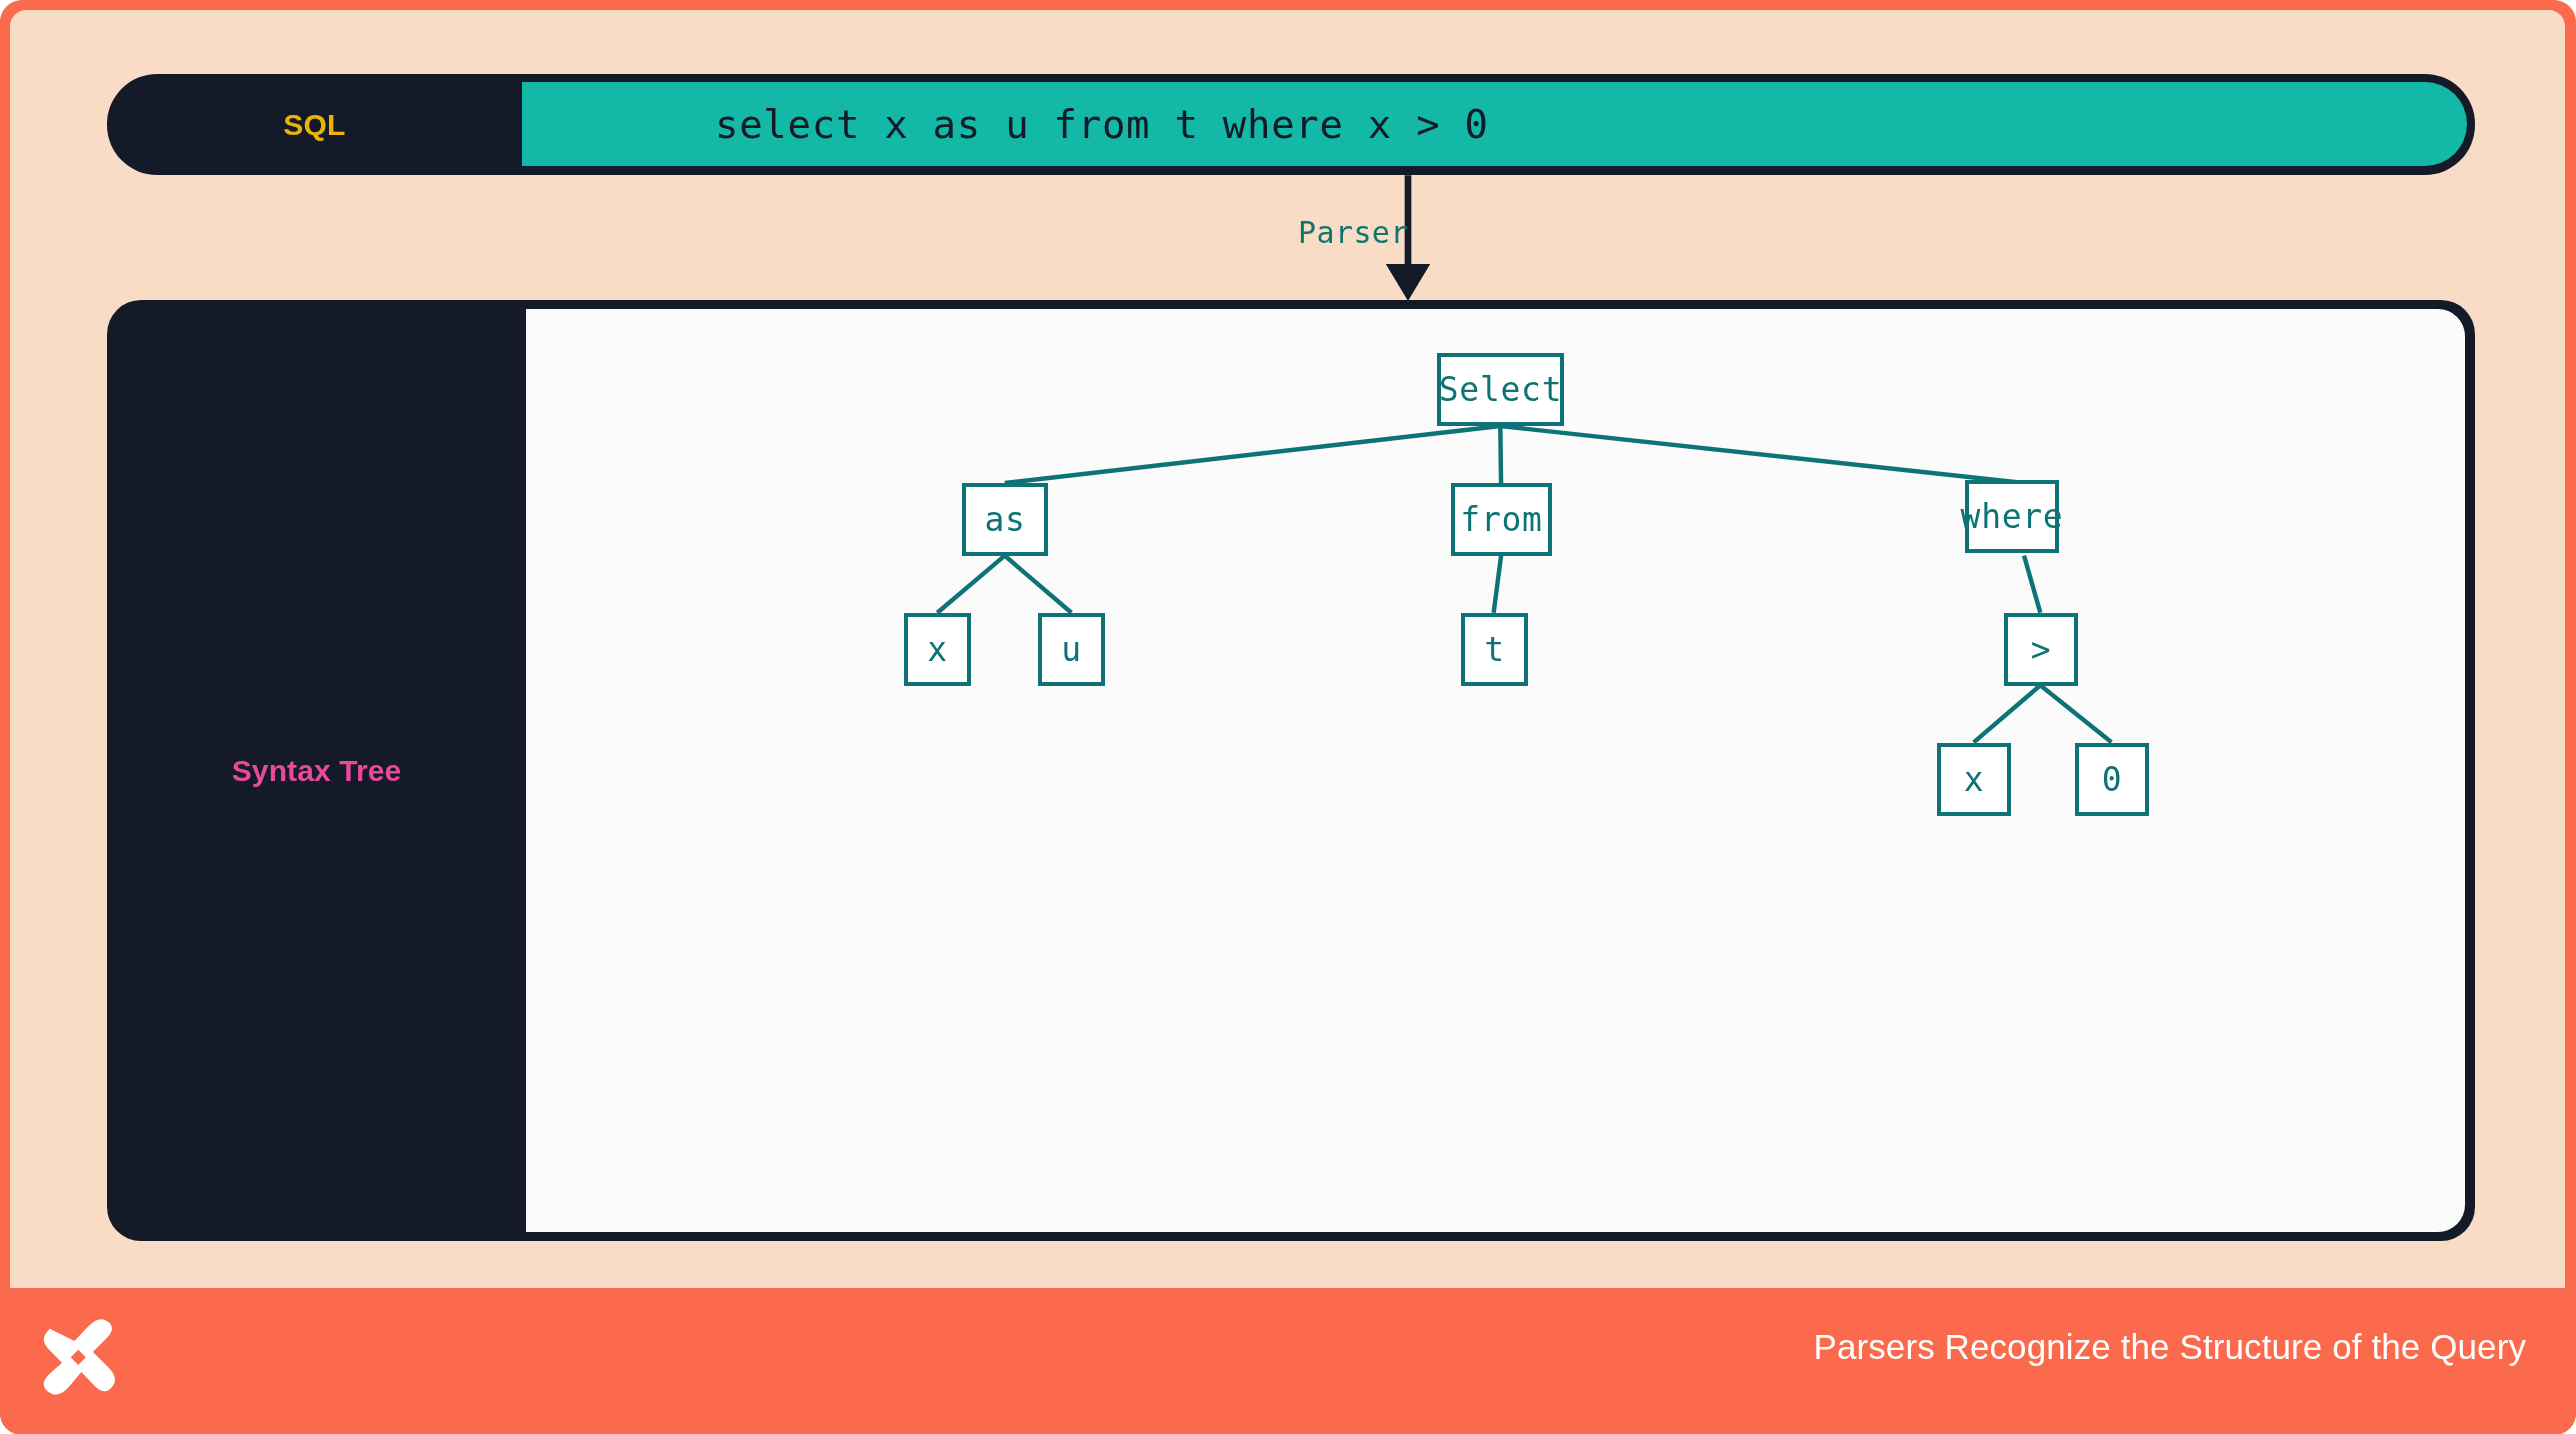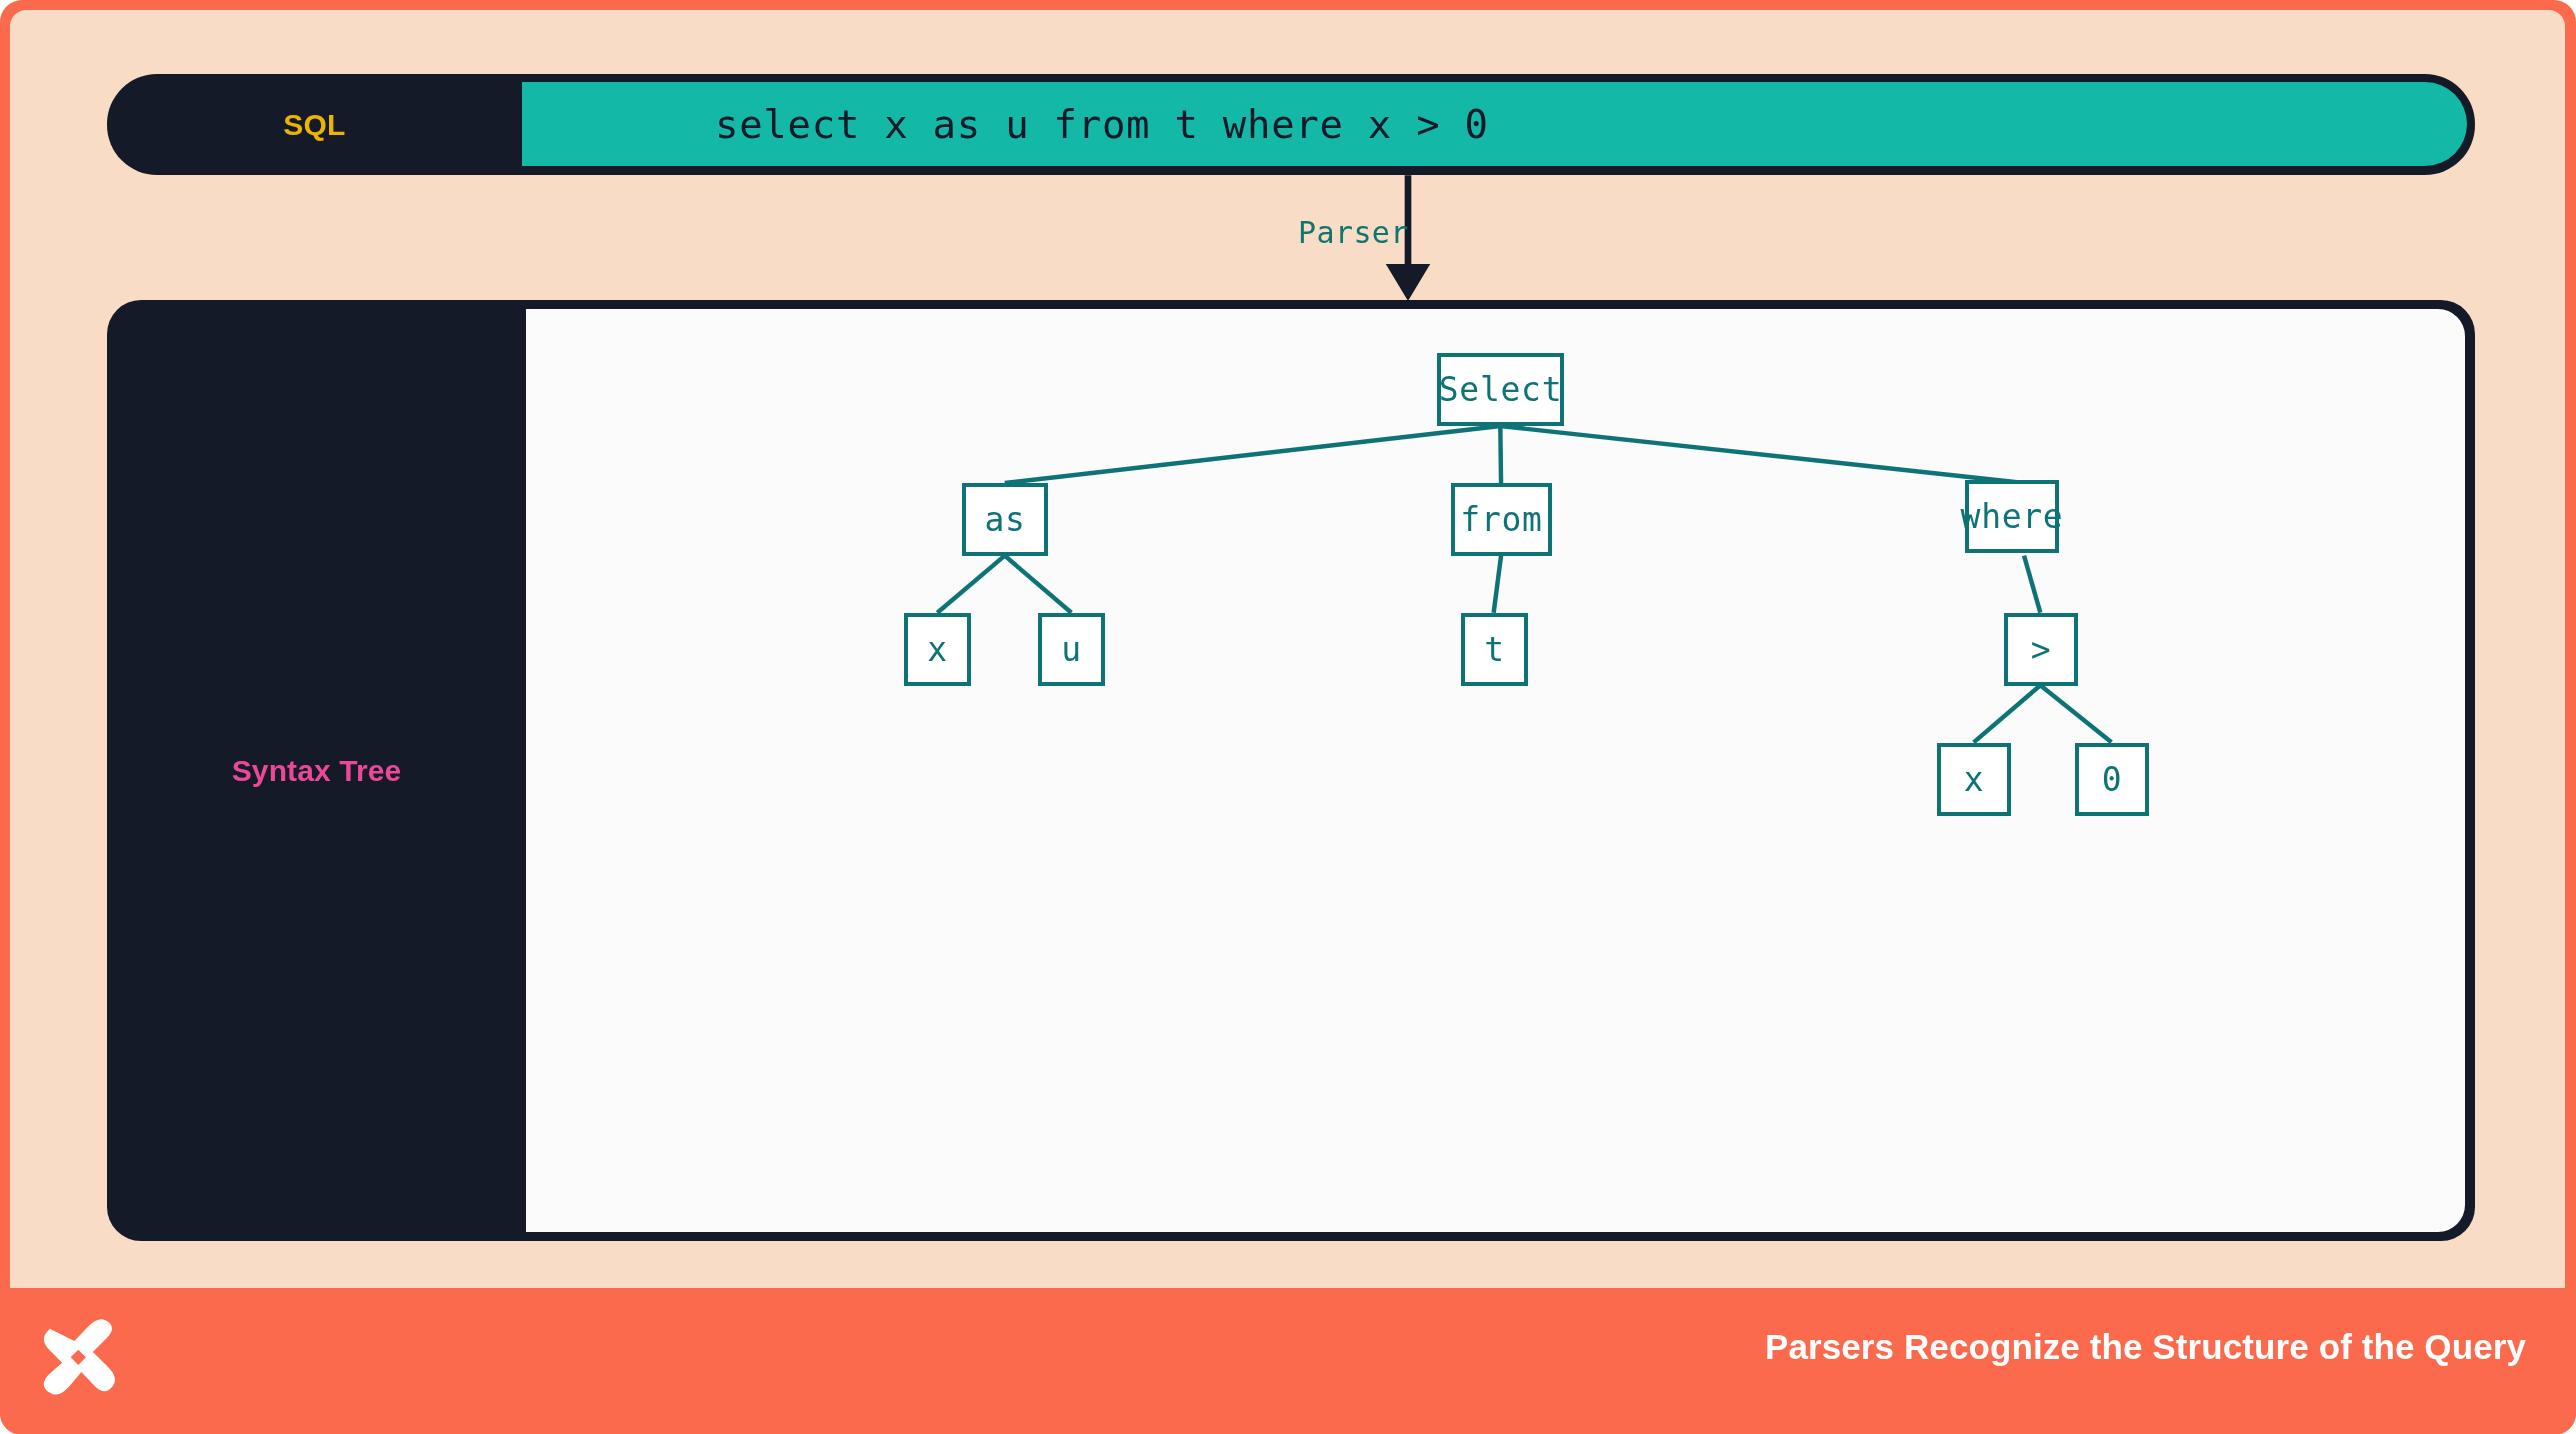--- a/index.html
+++ b/index.html
@@ -159,21 +159,21 @@
   .footer-logo {
     position: absolute;
     left: 39px; top: 1318px;
     width: 77px; height: 77px;
   }
   .footer-text {
     position: absolute;
     right: 50px; top: 1327px;
     color: #ffffff;
     font-size: 35px;
-    font-weight: 700;
+    font-weight: 400;
     letter-spacing: 0.1px;
     white-space: nowrap;
   }
 </style>
 </head>
 <body>
 
 <div id="page">
 
   <div class="frame"></div>

